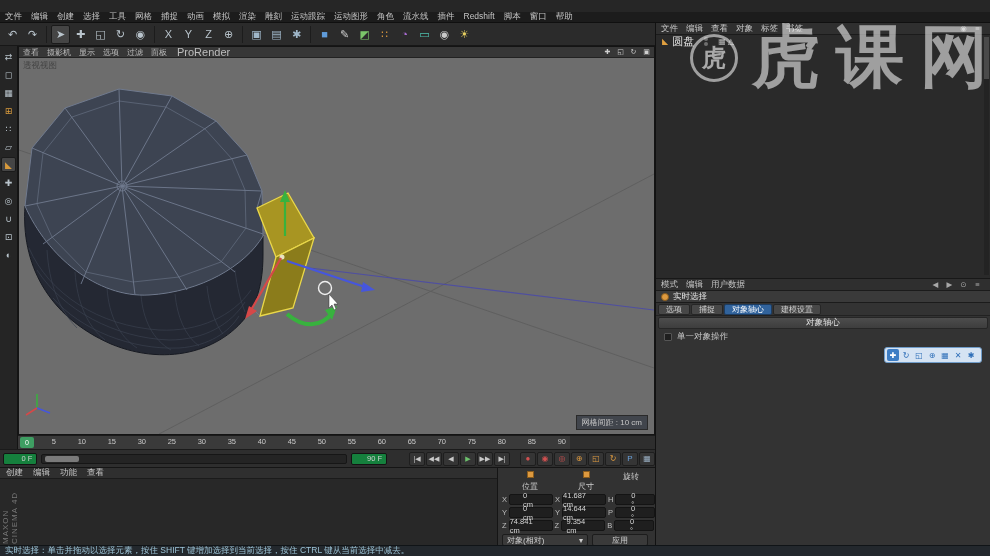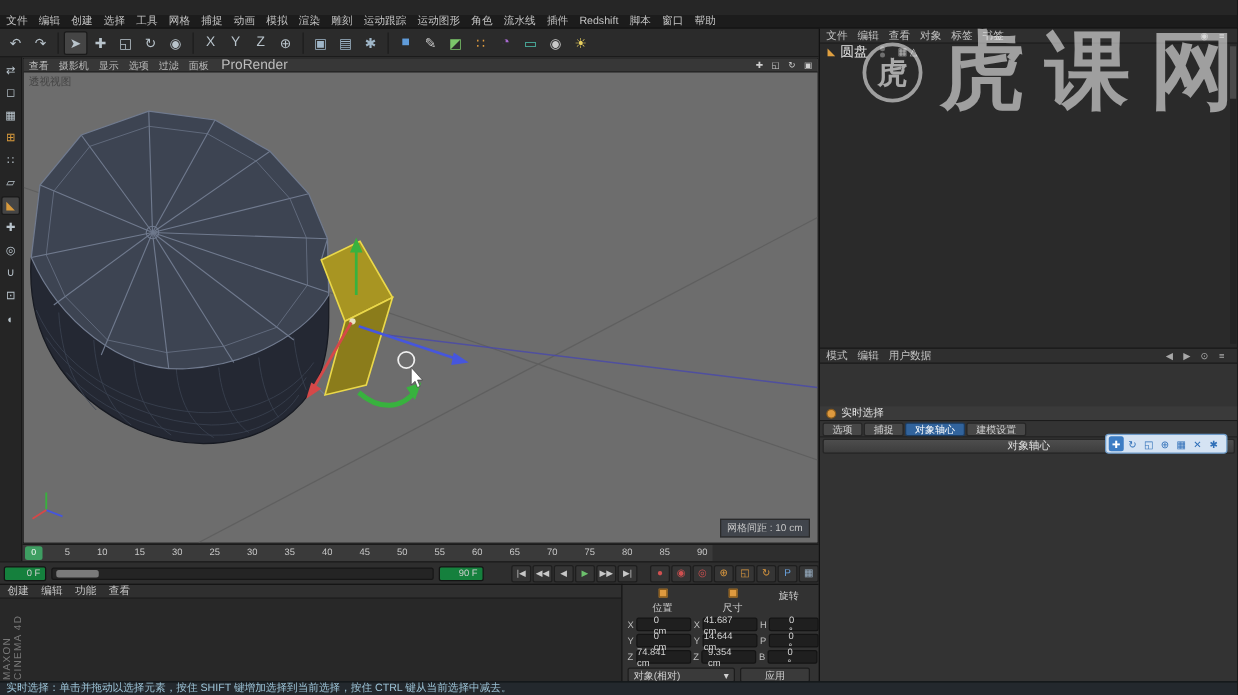--- a/index.html
+++ b/index.html
@@ -91,21 +91,21 @@
   .pbar .right-icons .ticon{width:11px;height:10px;font-size:7.5px;color:#a8a8a8;}
   #om-tree{position:relative;height:244px;background:#2a2a2a;border-bottom:1px solid #181818;}
   .orow{display:flex;align-items:center;height:13px;padding-left:6px;gap:4px;}
   .o-type{color:#e0a040;font-size:8px;}
   .o-label{font-size:11px;color:#e2e2e2;}
   .o-dots{display:flex;flex-direction:column;gap:1px;margin-left:6px;}
   .o-dots i{width:4px;height:4px;border-radius:50%;background:#6f6f6f;display:block;}
   .o-tags{font-size:8px;color:#b9b9b9;margin-left:6px;letter-spacing:2px;}
   #om-scroll{position:absolute;right:1px;top:2px;width:5px;height:238px;background:#232323;}
   #om-scroll i{display:block;width:5px;height:42px;background:#4a4a4a;}
-  #am-tool{height:12px;background:#3a3a3a;border-bottom:1px solid #1b1b1b;display:flex;align-items:center;gap:4px;padding-left:5px;margin-top:34px;}
+  #am-tool{height:12px;background:#3a3a3a;border-bottom:1px solid #1b1b1b;display:flex;align-items:center;gap:4px;padding-left:5px;}
   #am-tool-icon{width:8px;height:8px;border-radius:50%;background:#de9a3f;border:1px solid #8a5c1d;}
   #am-tool .tname{font-size:8.5px;color:#e0e0e0;}
   #am-tabs{height:13px;display:flex;gap:1px;padding:1px 2px;background:#333;border-bottom:1px solid #222;}
   .tab{padding:0 7px;height:11px;background:#474747;border:1px solid #262626;border-radius:2px;display:flex;align-items:center;font-size:8px;color:#cfcfcf;}
   .tab.pressed{background:#31639c;border-color:#1d3c60;color:#fff;}
   #am-section{height:12px;background:linear-gradient(#4d4d4d,#3d3d3d);border:1px solid #262626;margin:1px 2px;border-radius:2px;display:flex;align-items:center;justify-content:center;font-size:8.5px;color:#e0e0e0;}
   #am-row{height:13px;display:flex;align-items:center;gap:5px;padding-left:8px;font-size:8.5px;color:#c8c8c8;}
   #am-check{width:8px;height:8px;background:#1f1f1f;border:1px solid #555;border-radius:1px;}
 
   
@@ -588,20 +588,24 @@
           <i style="font-style:normal">捕捉</i>
         </span>
         <span class="tab pressed">
           <i style="font-style:normal">对象轴心</i>
         </span>
         <span class="tab">
           <i style="font-style:normal">建模设置</i>
         </span>
       </div>
     <div id="am-section">对象轴心</div>
+    <div id="am-row">
+      <span id="am-check"></span>
+      <span>单一对象操作</span>
+    </div>
   </div>
 
   <div id="axis-palette">
       <div class="ticon pressed">
         <span>✚</span>
       </div>
       <div class="ticon">
         <span>↻</span>
       </div>
       <div class="ticon">

